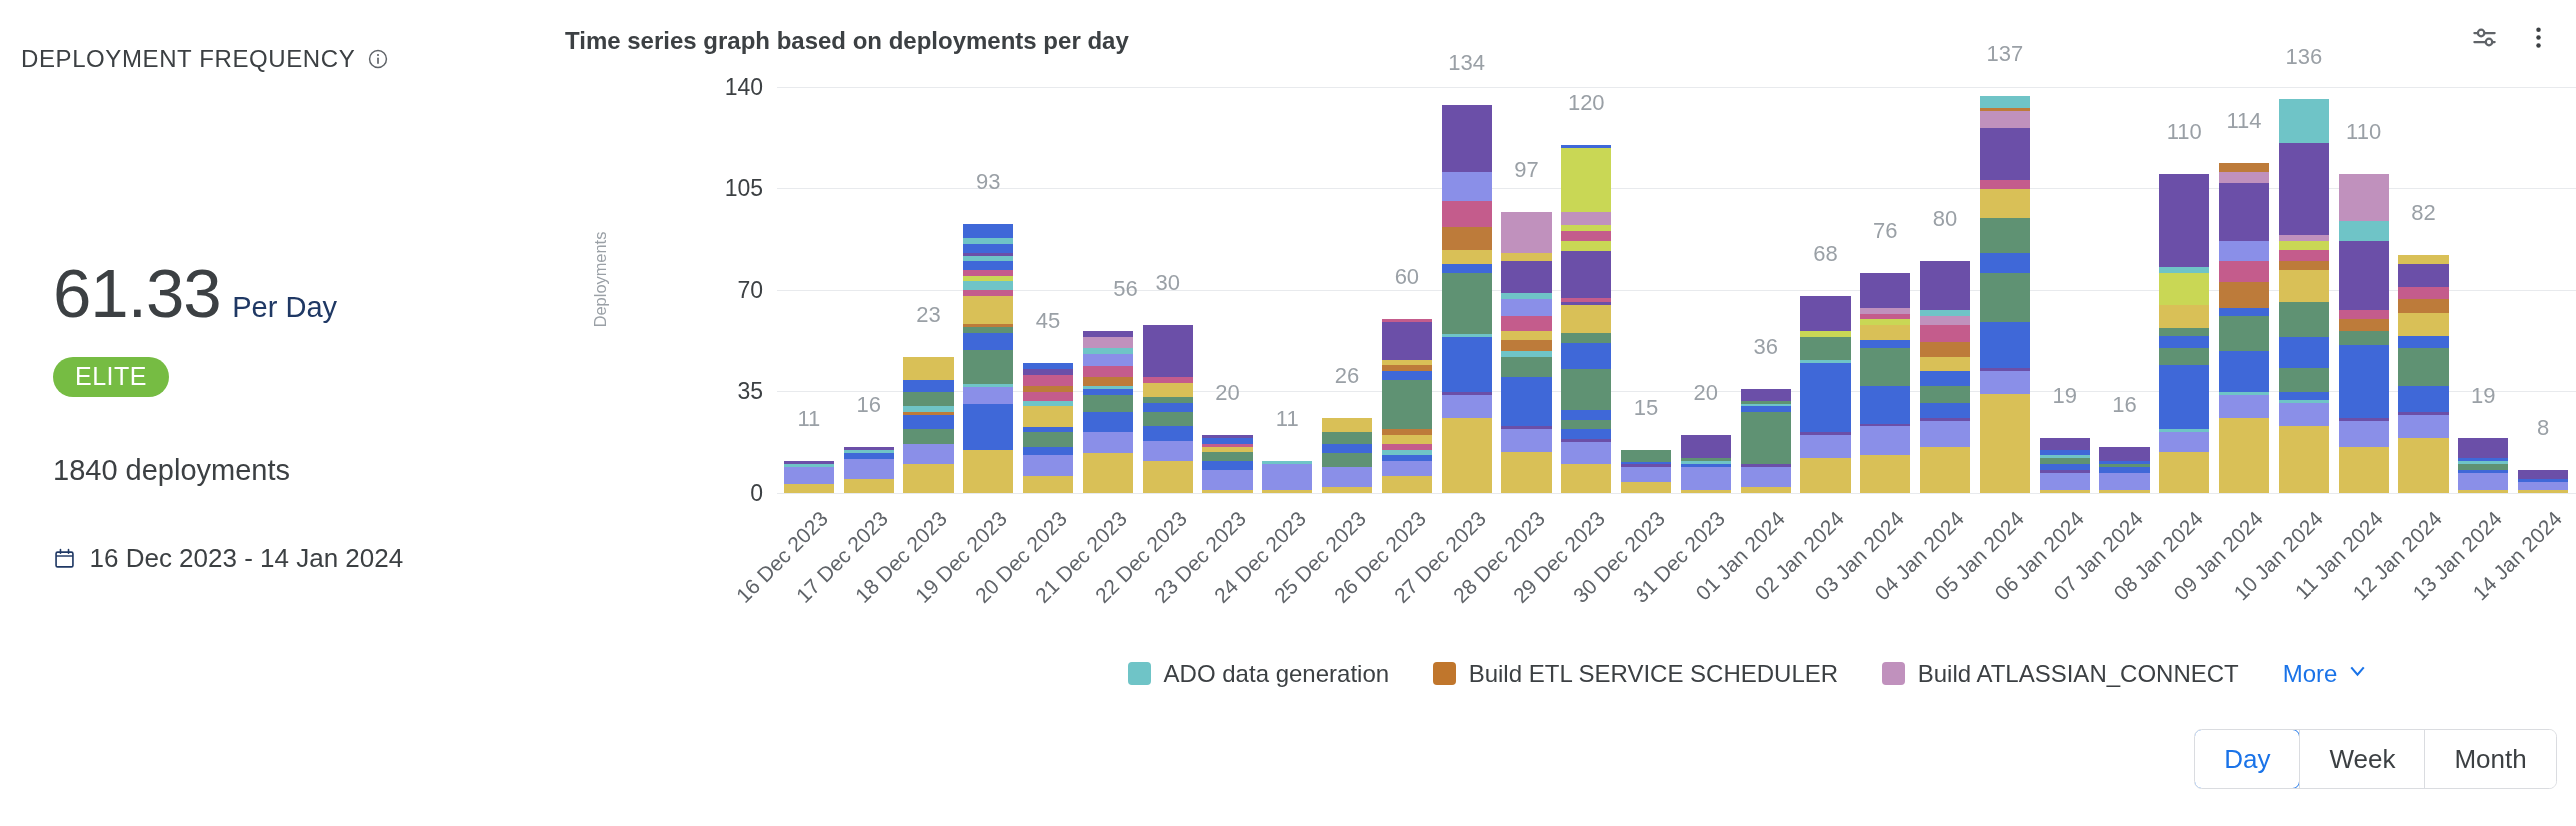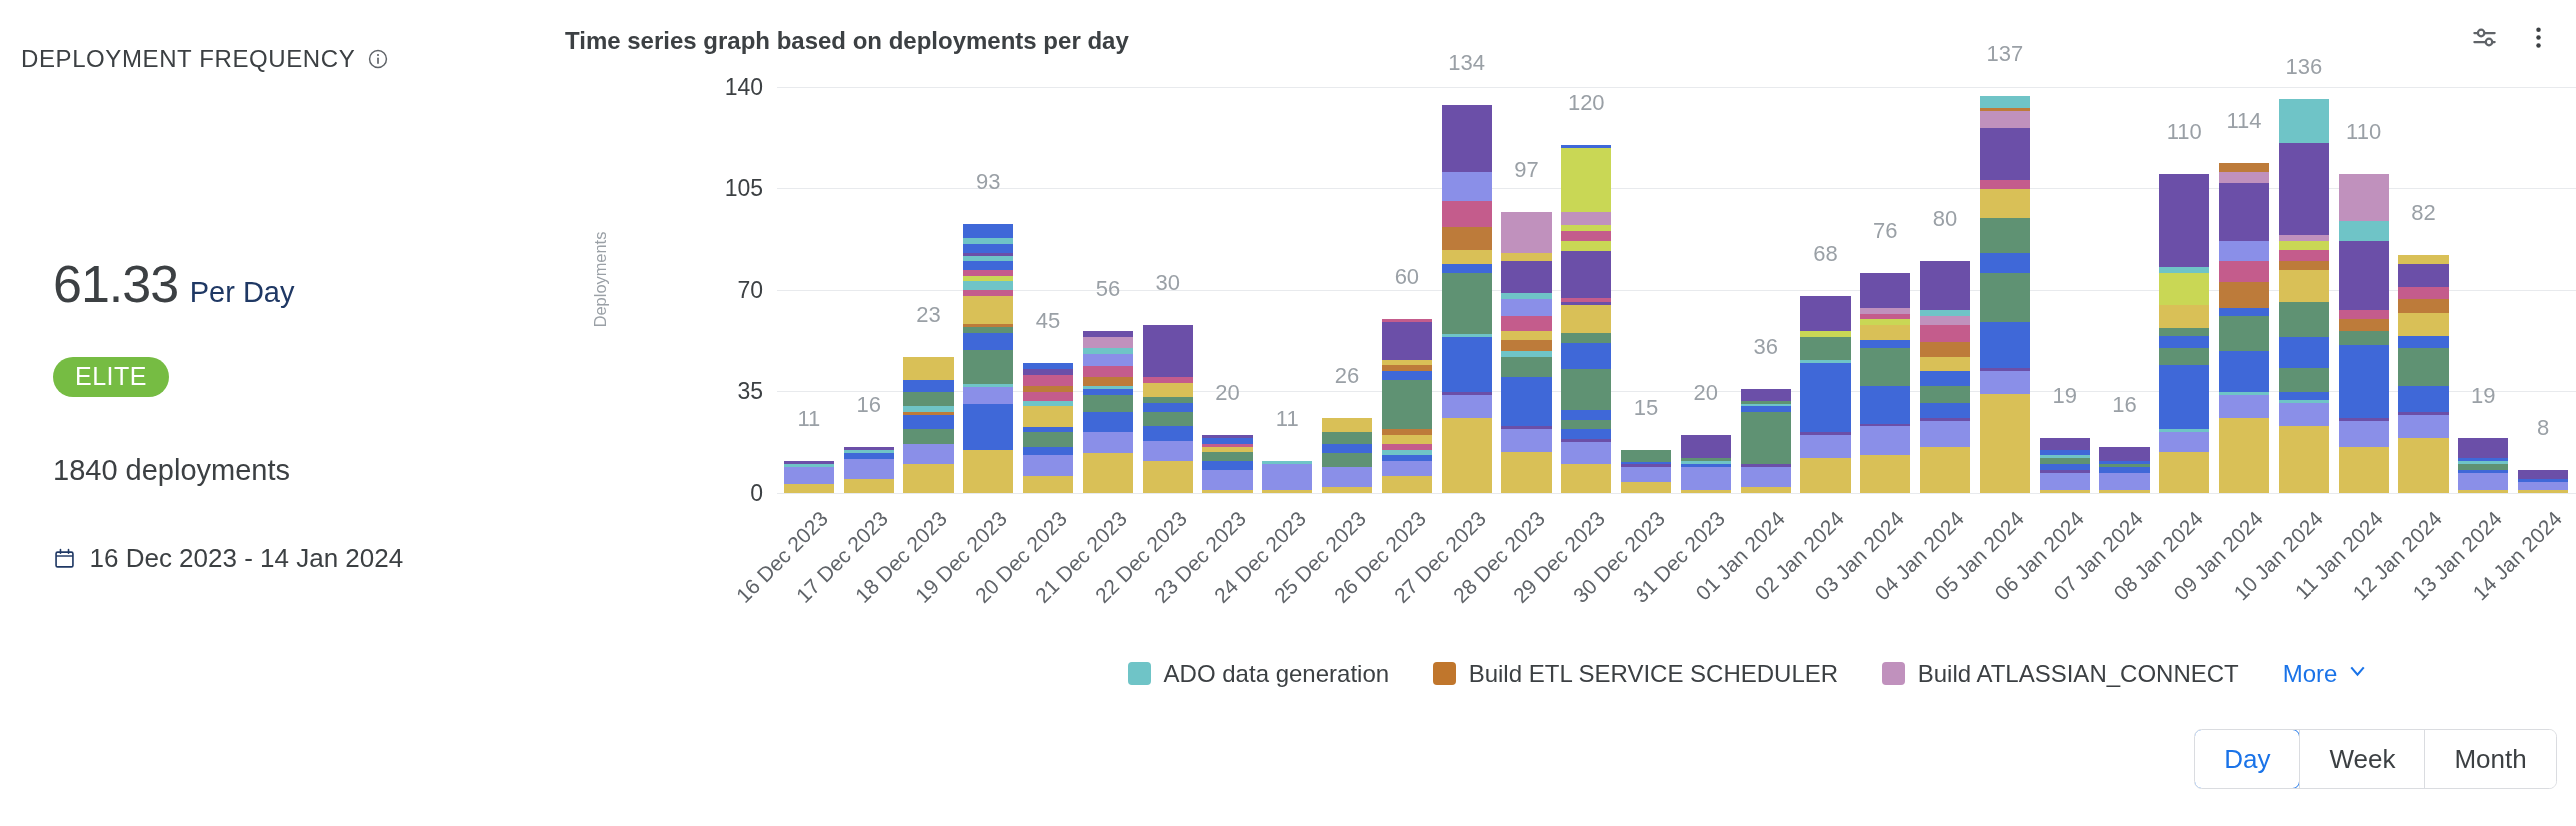--- a/index.html
+++ b/index.html
@@ -20,21 +20,21 @@
   }
   .metric-title {
     font-size: 24px; letter-spacing: 0.6px; color: #3c4043; font-weight: 400;
   }
   .info-icon { width: 22px; height: 22px; display: block; }
 
   .big-value-row {
     position: absolute; left: 53px; top: 254px;
     display: flex; align-items: baseline;
   }
-  .big-value { font-size: 52px; color: #3c4043; font-weight: 400; letter-spacing: -1px; }
+  .big-value { font-size: 69px; color: #3c4043; font-weight: 400; letter-spacing: -1px; }
   .big-unit { font-size: 29px; color: #1f3864; margin-left: 11.6px; font-weight: 400; }
 
   .elite-badge {
     position: absolute; left: 53px; top: 357px;
     background: #76bc43; color: #fff;
     font-size: 25px; letter-spacing: 0.5px;
     padding: 6.8px 22px 8.7px; border-radius: 21px;
     display: inline-block; line-height: 1;
   }
 
@@ -305,21 +305,21 @@
               <div class="seg" style="height: 15.5556%; background: rgb(217, 192, 87);"></div>
               <div class="seg" style="height: 4.44444%; background: rgb(111, 196, 199);"></div>
               <div class="seg" style="height: 6.66667%; background: rgb(196, 92, 140);"></div>
               <div class="seg" style="height: 4.44444%; background: rgb(189, 123, 58);"></div>
               <div class="seg" style="height: 8.88889%; background: rgb(196, 92, 140);"></div>
               <div class="seg" style="height: 4.44444%; background: rgb(107, 79, 168);"></div>
               <div class="seg" style="height: 4.44444%; background: rgb(63, 104, 216);"></div>
             </div>
           </div>
           <div class="bar-slot">
-            <div class="bar-label" style="bottom: 162px;">56</div>
+            <div class="bar-label" style="bottom: 162px; text-align: right;">56</div>
             <div class="bar-stack" title="21 Dec 2023: 56" style="height: 162px;">
               <div class="seg" style="height: 25%; background: rgb(217, 192, 87);"></div>
               <div class="seg" style="height: 12.5%; background: rgb(138, 143, 232);"></div>
               <div class="seg" style="height: 12.5%; background: rgb(63, 104, 216);"></div>
               <div class="seg" style="height: 10.7143%; background: rgb(95, 146, 115);"></div>
               <div class="seg" style="height: 3.57143%; background: rgb(63, 104, 216);"></div>
               <div class="seg" style="height: 1.78571%; background: rgb(111, 196, 199);"></div>
               <div class="seg" style="height: 5.35714%; background: rgb(189, 123, 58);"></div>
               <div class="seg" style="height: 7.14286%; background: rgb(196, 92, 140);"></div>
               <div class="seg" style="height: 7.14286%; background: rgb(138, 143, 232);"></div>
@@ -608,21 +608,21 @@
               <div class="seg" style="height: 2.63158%; background: rgb(63, 104, 216);"></div>
               <div class="seg" style="height: 7.89474%; background: rgb(189, 123, 58);"></div>
               <div class="seg" style="height: 6.14035%; background: rgb(196, 92, 140);"></div>
               <div class="seg" style="height: 6.14035%; background: rgb(138, 143, 232);"></div>
               <div class="seg" style="height: 17.5439%; background: rgb(107, 79, 168);"></div>
               <div class="seg" style="height: 3.50877%; background: rgb(192, 145, 189);"></div>
               <div class="seg" style="height: 2.63158%; background: rgb(189, 123, 58);"></div>
             </div>
           </div>
           <div class="bar-slot">
-            <div class="bar-label" style="bottom: 384px;">136</div>
+            <div class="bar-label" style="bottom: 394px;">136</div>
             <div class="bar-stack" title="10 Jan 2024: 136" style="height: 394px;">
               <div class="seg" style="height: 16.9118%; background: rgb(217, 192, 87);"></div>
               <div class="seg" style="height: 5.88235%; background: rgb(138, 143, 232);"></div>
               <div class="seg" style="height: 0.735294%; background: rgb(111, 196, 199);"></div>
               <div class="seg" style="height: 2.20588%; background: rgb(63, 104, 216);"></div>
               <div class="seg" style="height: 5.88235%; background: rgb(95, 146, 115);"></div>
               <div class="seg" style="height: 8.08824%; background: rgb(63, 104, 216);"></div>
               <div class="seg" style="height: 8.82353%; background: rgb(95, 146, 115);"></div>
               <div class="seg" style="height: 8.08824%; background: rgb(217, 192, 87);"></div>
               <div class="seg" style="height: 2.20588%; background: rgb(189, 123, 58);"></div>

